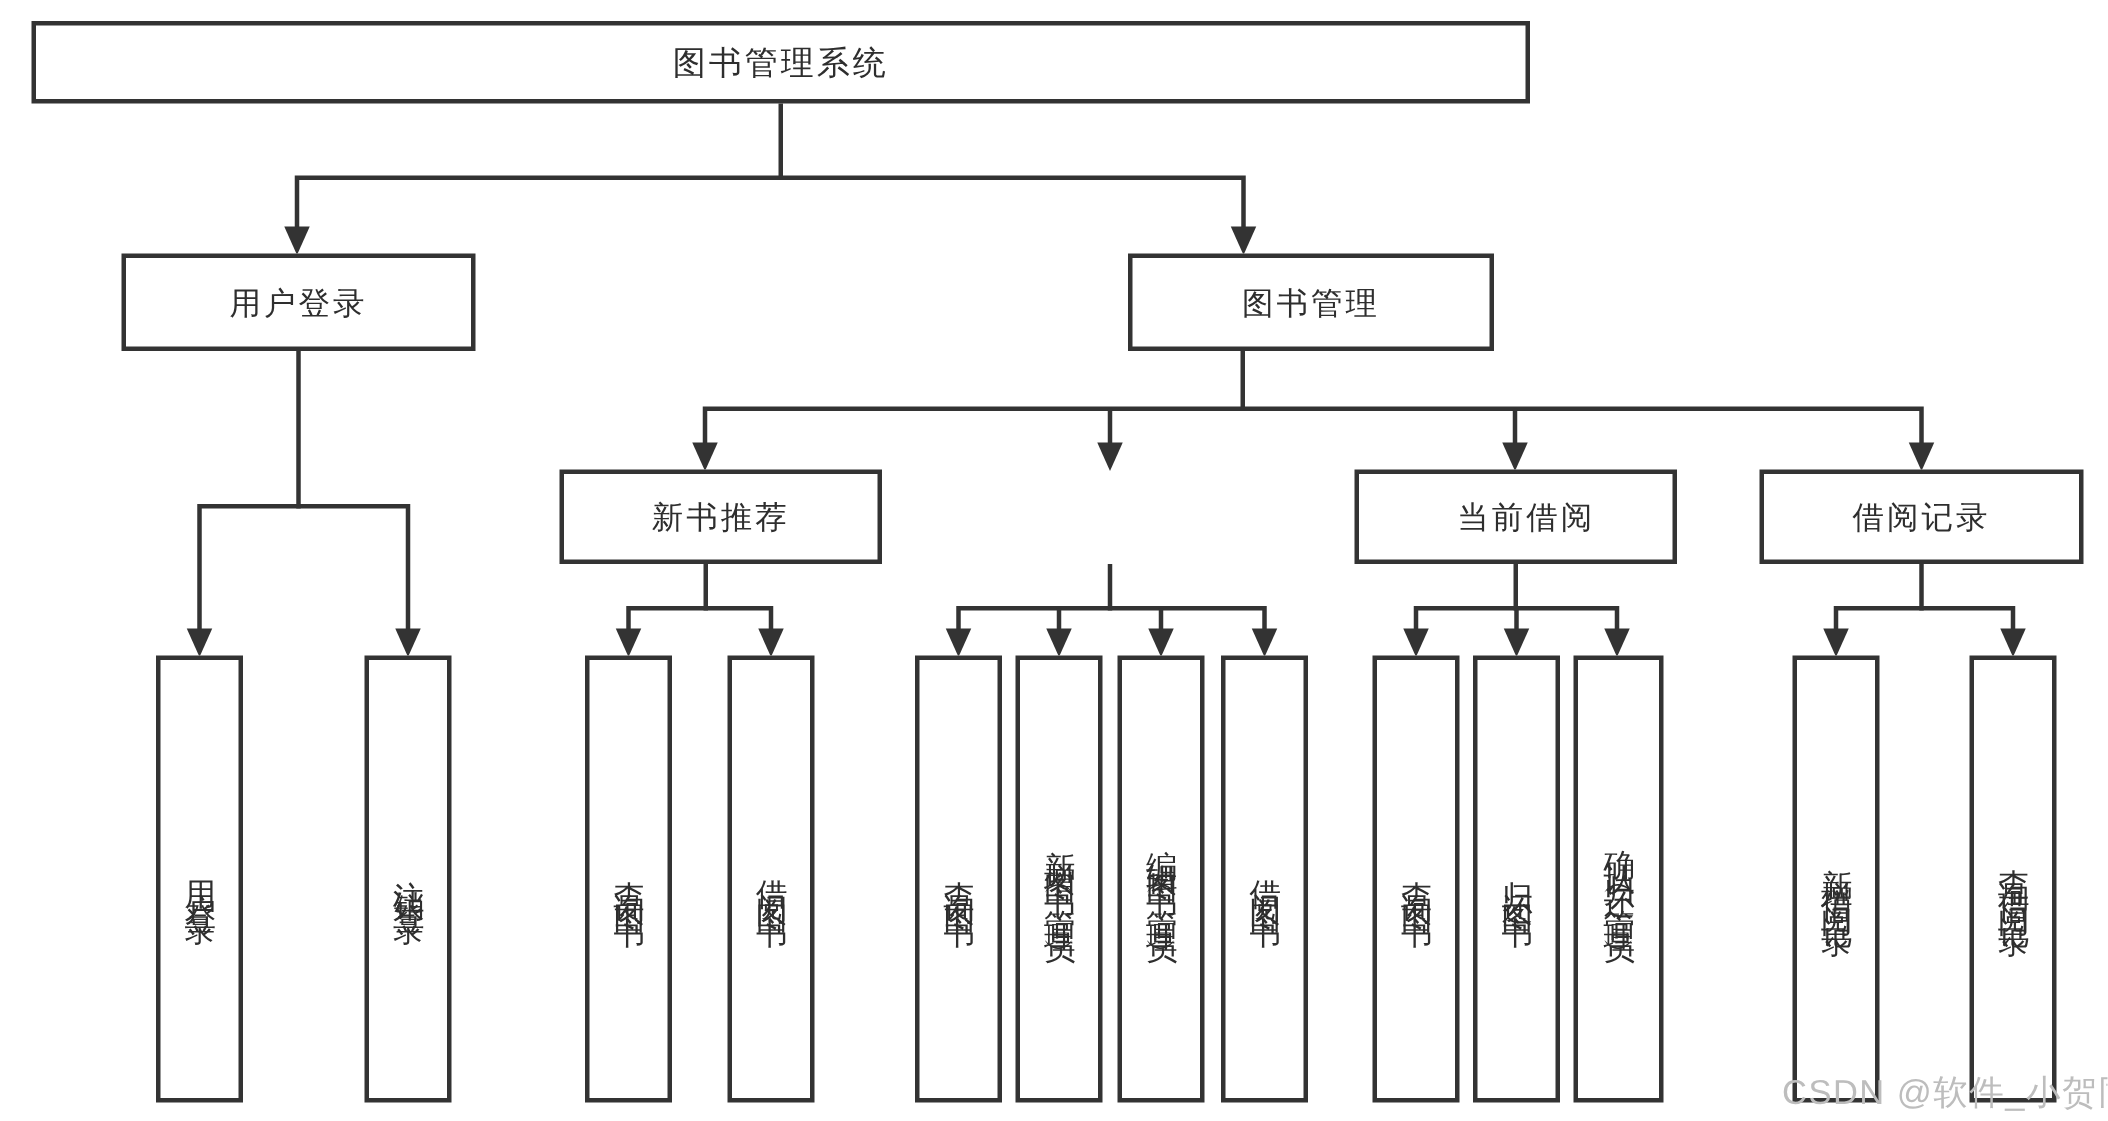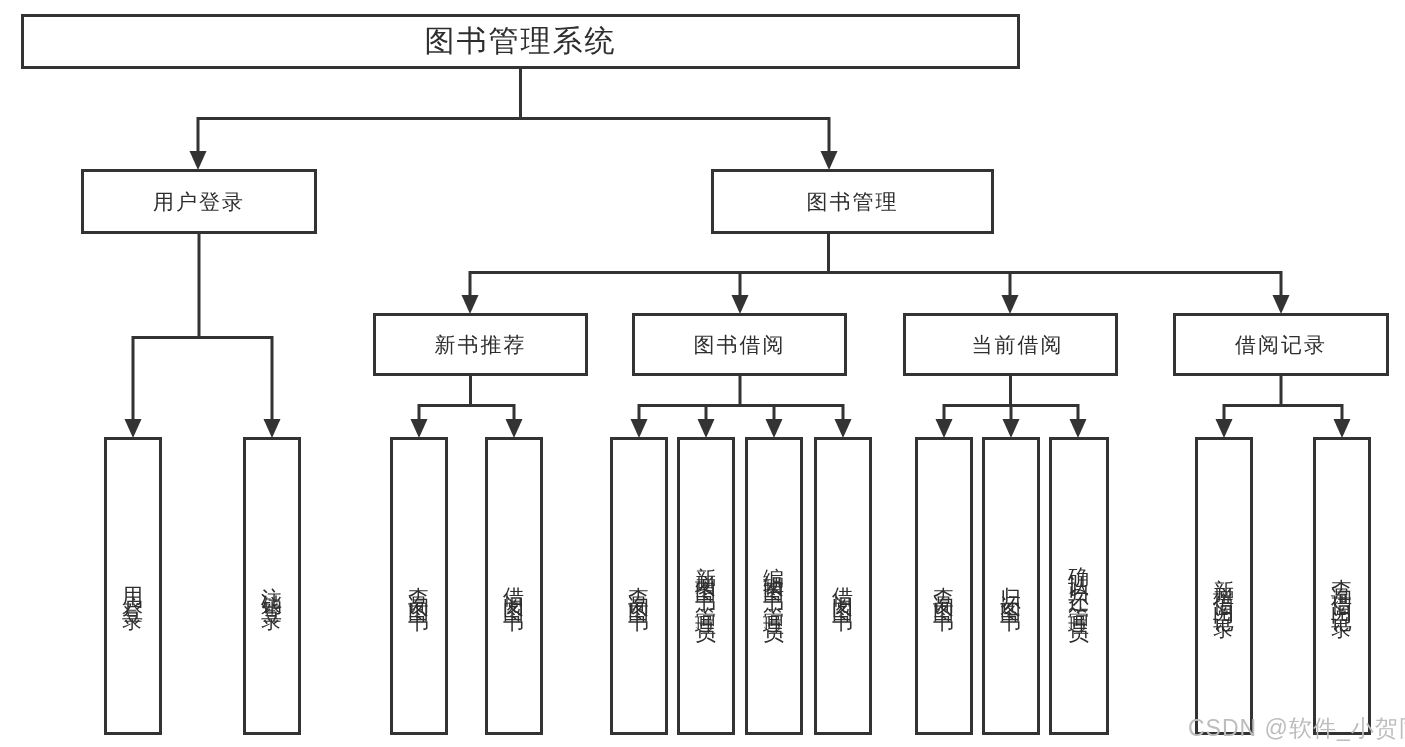--- a/index.html
+++ b/index.html
@@ -23,21 +23,21 @@
   .line { stroke: var(--line); stroke-width: 3; fill: none; }
   .arrow { fill: var(--line); stroke: none; }
   .node {
     position: absolute;
     border: 3px solid var(--line);
     background: var(--box-bg);
     display: flex; align-items: center; justify-content: center;
     font-size: 21px; letter-spacing: 2px;
     color: var(--text);
   }
-  .root-node { left: 21px; top: 14px; width: 999px; height: 55px; font-size: 30px; }
+  .root-node { left: 21px; top: 14px; width: 999px; height: 55px; font-size: 22px; }
   .lvl2 { top: 169px; height: 65px; }
   .lvl3 { top: 313px; height: 63px; width: 215px; }
   .leaf {
     position: absolute; top: 437px; width: 58px; height: 298px;
     border: 3px solid var(--line);
     background: var(--box-bg);
     display: flex; align-items: center; justify-content: center;
   }
   .leaf .vtext {
     writing-mode: vertical-rl;
@@ -112,24 +112,23 @@
       <path class="line" d="M1281 376 V407"></path>
       <path class="line" d="M1224 419.5 V405.5 H1342 V419.5"></path>
       <path class="arrow" d="M1215.5 419 H1232.5 L1224 438 Z"></path>
       <path class="arrow" d="M1333.5 419 H1350.5 L1342 438 Z"></path>
     </g>
   </svg>
 
   <div class="node root-node">图书管理系统</div>
 
   <div class="node lvl2" style="left:81px; width:236px;">用户登录</div>
-  <div class="node lvl2" style="left:711px; width:283px;">图书管理</div>
+  <div class="node lvl2" style="left:752px; width:244px;">图书管理</div>
 
   <div class="node lvl3" style="left:373px;">新书推荐</div>
-  <div class="node lvl3" style="left:632px;">图书借阅</div>
   <div class="node lvl3" style="left:903px;padding-left:14px;">当前借阅</div>
   <div class="node lvl3" style="left:1173px; width:216px;">借阅记录</div>
 
   <div class="leaf" style="left:104px;">
     <span class="vtext">用户登录</span>
   </div>
   <div class="leaf" style="left:243px;">
     <span class="vtext">注销登录</span>
   </div>
 

